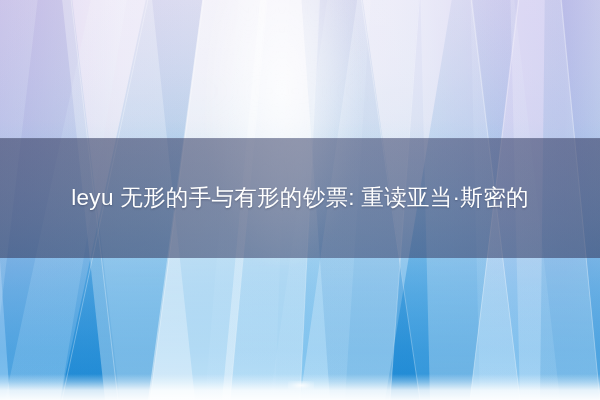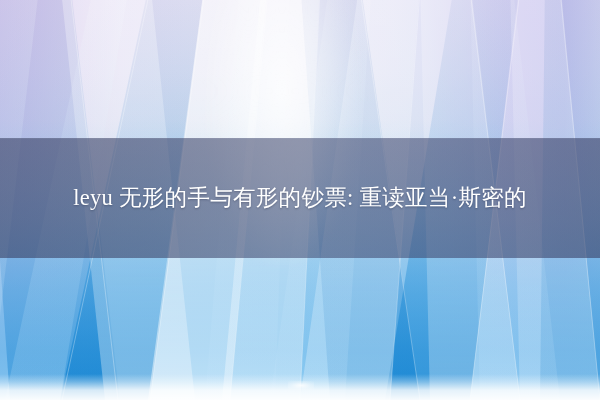--- a/index.html
+++ b/index.html
@@ -106,21 +106,20 @@
       rgba(66,74,112,0.56) 50%,
       rgba(62,70,110,0.58) 75%,
       rgba(58,66,104,0.62) 100%);
     box-shadow: inset 0 1px 0 rgba(255,255,255,0.05);
     display: flex;
     flex-direction: column;
     align-items: center;
     justify-content: center;
     box-sizing: border-box;
     padding: 0 14px;
-    font-family: Liberation Serif, serif;
   }
 
   .title-line {
     color: #ffffff;
     font-size: 22.5px;
     line-height: 40px;
     letter-spacing: 0.3px;
     white-space: nowrap;
     text-align: center;
     font-weight: 400;

